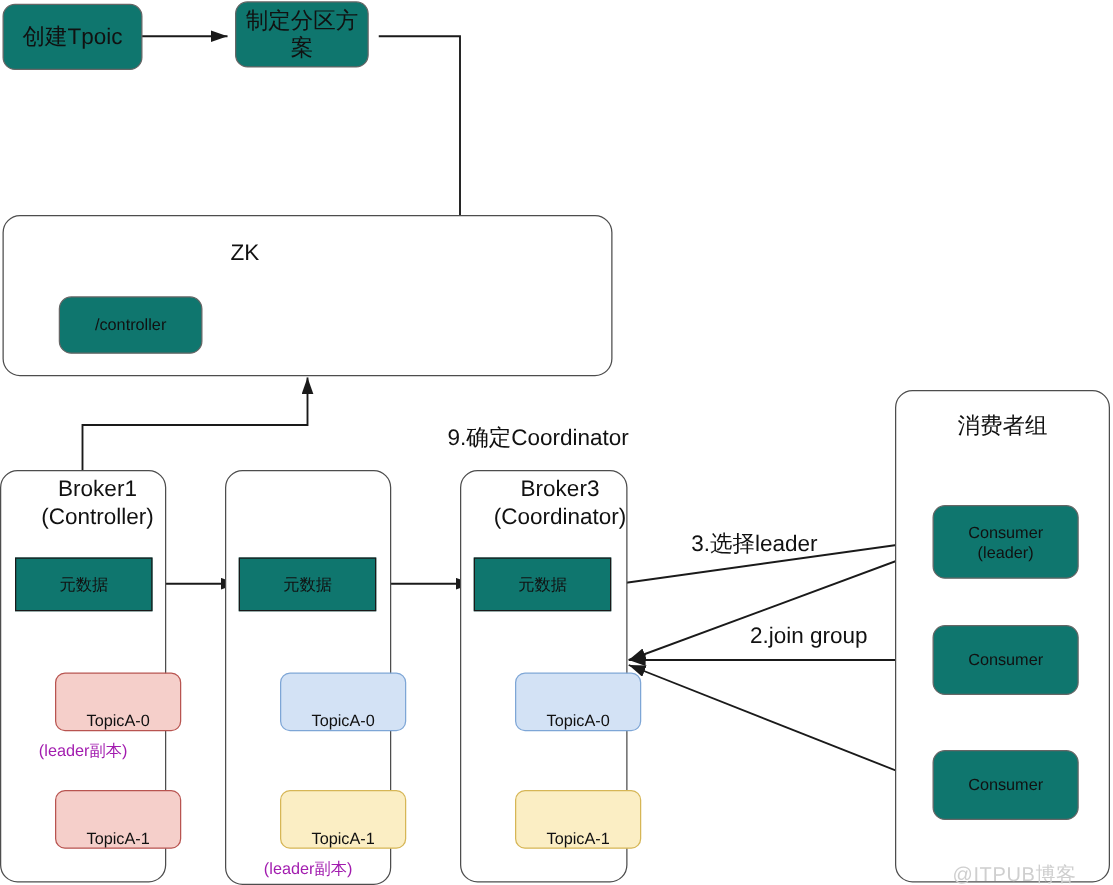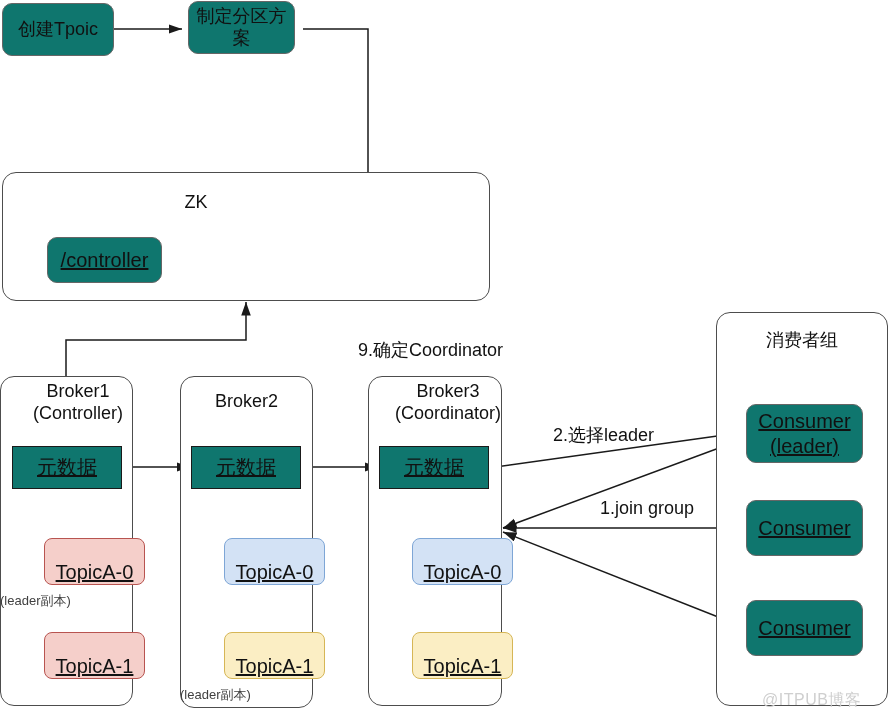--- a/index.html
+++ b/index.html
@@ -47,23 +47,23 @@
     white-space: pre-line;
     line-height: 1.2;
   }
   .free-label {
     position: absolute;
     color: #111111;
     white-space: nowrap;
   }
   .sub-label {
     position: absolute;
-    color: #404040;
+    color: #a21caf;
     white-space: nowrap;
-    text-align: left;
+    text-align: center;
   }
   .topic {
     position: absolute;
     box-sizing: border-box;
     display: flex;
     align-items: flex-end;
     justify-content: center;
     border-radius: 8px;
     border-width: 1.4px;
     border-style: solid;
@@ -79,21 +79,21 @@
     pointer-events: none;
   }
   .watermark {
     position: absolute;
     color: #cfcfcf;
     white-space: nowrap;
     letter-spacing: 0.5px;
     margin-top: 12px;
   }
   .f18 { font-size: 18px; }
-  .f17 { font-size: 20px; text-decoration: underline; }
+  .f17 { font-size: 13px; }
   .f16 { font-size: 16px; }
   .f13 { font-size: 13px; }
 </style>
 </head>
 <body>
 
 <div id="canvas">
 
   <svg class="edges" viewBox="0 0 890 708">
     <defs>
@@ -150,21 +150,20 @@
   </div>
   <div class="topic f17" style="left:16px; top:538px; width:101px; height:47px; background:#f5cfca; border-color:#b85450;">
     <span>TopicA-0</span>
   </div>
   <div class="sub-label f13" style="left:0px; top:592px; width:133px;">(leader副本)</div>
   <div class="topic f17" style="left:16px; top:632px; width:101px; height:47px; background:#f5cfca; border-color:#b85450;">
     <span>TopicA-1</span>
   </div>
 
   <div class="container-box" style="left:180px; top:376px; width:133px; height:332px;"></div>
-  <div class="box-title f18" style="left:180px; top:391px; width:133px;">Broker2</div>
   <div class="node sharp f17" style="left:191px; top:446px; width:110px; height:43px;">
     <span>元数据</span>
   </div>
   <div class="topic f17" style="left:196px; top:538px; width:101px; height:47px; background:#d3e2f5; border-color:#7ea6d6;">
     <span>TopicA-0</span>
   </div>
   <div class="topic f17" style="left:196px; top:632px; width:101px; height:47px; background:#fbeec4; border-color:#d6b656;">
     <span>TopicA-1</span>
   </div>
   <div class="sub-label f13" style="left:180px; top:686px; width:133px;">(leader副本)</div>
@@ -175,22 +174,22 @@
   <div class="node sharp f17" style="left:379px; top:446px; width:110px; height:43px;">
     <span>元数据</span>
   </div>
   <div class="topic f17" style="left:384px; top:538px; width:101px; height:47px; background:#d3e2f5; border-color:#7ea6d6;">
     <span>TopicA-0</span>
   </div>
   <div class="topic f17" style="left:384px; top:632px; width:101px; height:47px; background:#fbeec4; border-color:#d6b656;">
     <span>TopicA-1</span>
   </div>
 
-  <div class="free-label f18" style="left:553px; top:423px;">2.选择leader</div>
-  <div class="free-label f18" style="left:600px; top:498px;">1.join group</div>
+  <div class="free-label f18" style="left:553px; top:423px;">3.选择leader</div>
+  <div class="free-label f18" style="left:600px; top:498px;">2.join group</div>
 
   <div class="container-box" style="left:716px; top:312px; width:172px; height:394px;"></div>
   <div class="box-title f18" style="left:716px; top:330px; width:172px;">消费者组</div>
 
   <div class="node f17" style="left:746px; top:404px; width:117px; height:59px;">
     <span>Consumer
 (leader)</span>
   </div>
   <div class="node f17" style="left:746px; top:500px; width:117px; height:56px;">
     <span>Consumer</span>

